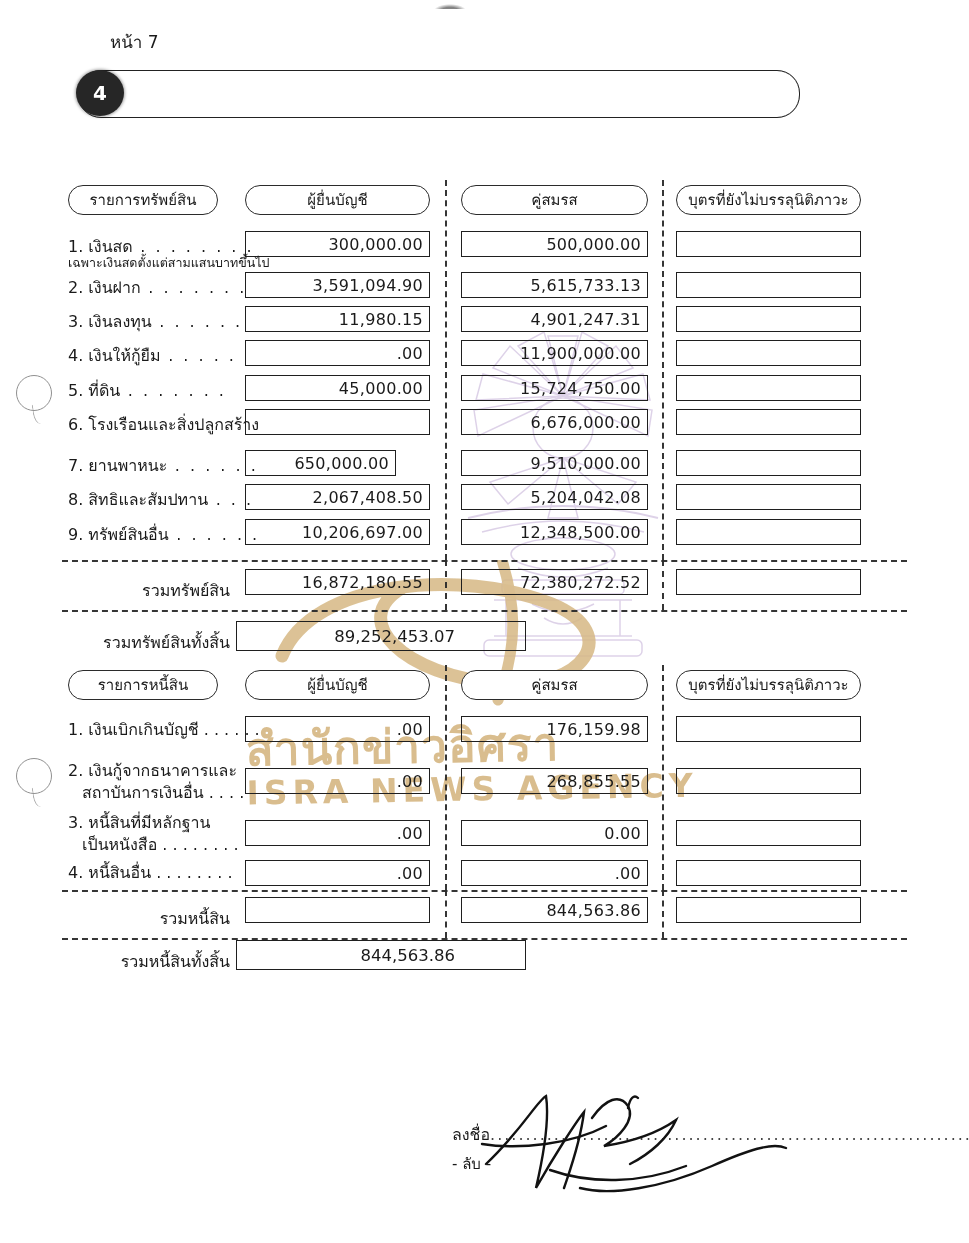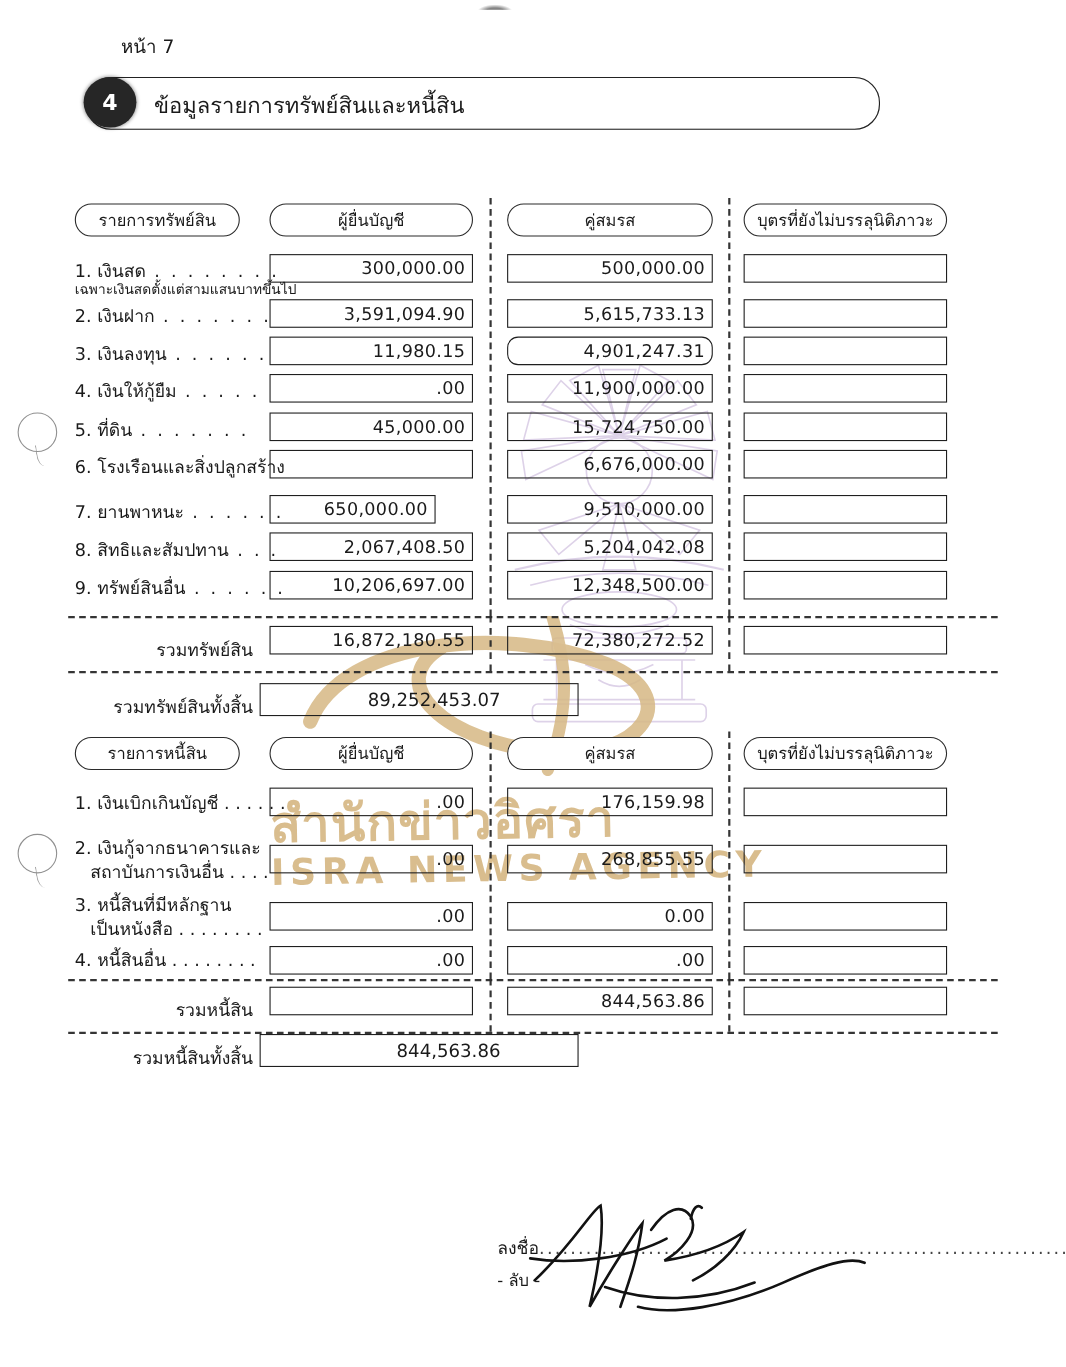--- a/index.html
+++ b/index.html
@@ -156,21 +156,20 @@
   </svg>
 
   <div class="isra">
     <div class="th">สำนักข่าวอิศรา</div>
     <div class="en">ISRA NEWS AGENCY</div>
   </div>
 
   <div class="page-no">หน้า 7</div>
   <div class="sec-bar"></div>
   <div class="sec-num">4</div>
-  <div class="sec-title">ข้อมูลรายการทรัพย์สินและหนี้สิน</div>
 
   <div id="assets-area">
       <div class="hdr-pill" style="left: 68px; top: 185px; width: 150px;">รายการทรัพย์สิน</div>
       <div class="hdr-pill" style="left: 245px; top: 185px; width: 185px;">ผู้ยื่นบัญชี</div>
       <div class="hdr-pill" style="left: 461px; top: 185px; width: 187px;">คู่สมรส</div>
       <div class="hdr-pill" style="left: 676px; top: 185px; width: 185px;">บุตรที่ยังไม่บรรลุนิติภาวะ</div>
       <div class="rowlabel" style="left: 68px; top: 234px;"><span>1. เงินสด</span><span class="leader"> . . . . . . . .</span></div>
       <div class="box" style="left: 245px; width: 185px; top: 231px;">
         <span>300,000.00</span>
       </div>
@@ -187,21 +186,21 @@
       <div class="box" style="left: 461px; width: 187px; top: 272px;">
         <span>5,615,733.13</span>
       </div>
       <div class="box" style="left: 676px; width: 185px; top: 272px;">
         <span></span>
       </div>
       <div class="rowlabel" style="left: 68px; top: 309px;"><span>3. เงินลงทุน</span><span class="leader"> . . . . . .</span></div>
       <div class="box" style="left: 245px; width: 185px; top: 306px;">
         <span>11,980.15</span>
       </div>
-      <div class="box" style="left: 461px; width: 187px; top: 306px; border-radius: 10px;">
+      <div class="box" style="left: 461px; width: 187px; top: 306px;">
         <span>4,901,247.31</span>
       </div>
       <div class="box" style="left: 676px; width: 185px; top: 306px;">
         <span></span>
       </div>
       <div class="rowlabel" style="left: 68px; top: 343px;"><span>4. เงินให้กู้ยืม</span><span class="leader"> . . . . .</span></div>
       <div class="box" style="left: 245px; width: 185px; top: 340px;">
         <span>.00</span>
       </div>
       <div class="box" style="left: 461px; width: 187px; top: 340px;">

